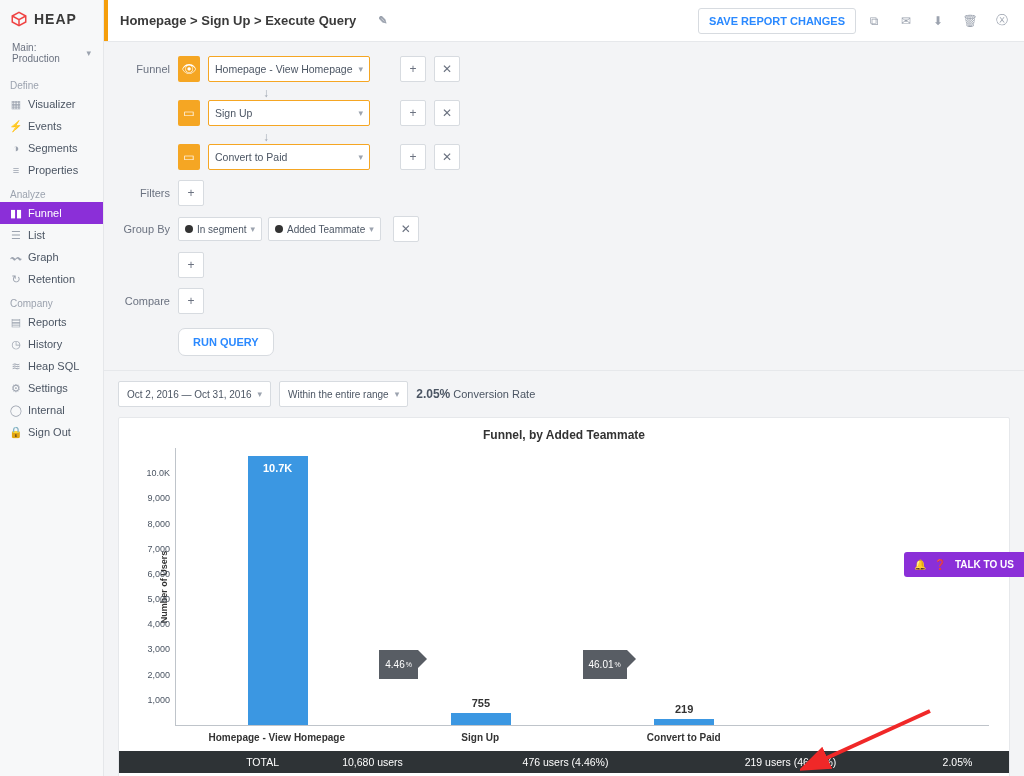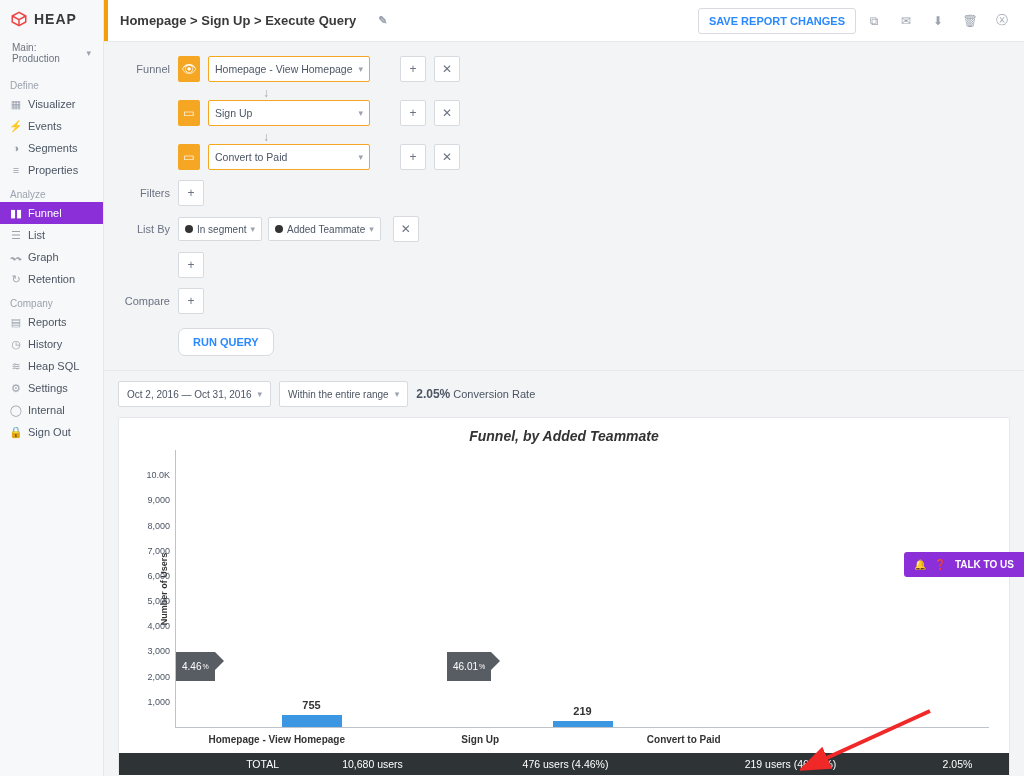--- a/index.html
+++ b/index.html
@@ -30,21 +30,21 @@
 .mini-btn { width: 26px; height: 26px; border: 1px solid #d7dbe0; border-radius: 2px; background: #fff; display: flex; align-items: center; justify-content: center; color: #6b7280; cursor: pointer; font-size: 12px; }
 .down-arrow-row { margin-left: 145px; color: #9ca3af; font-size: 12px; height: 10px; margin-bottom: 4px; margin-top: -6px; }
 .chip { height: 24px; border: 1px solid #d7dbe0; border-radius: 2px; background: #fff; font-size: 10px; color: #4b5563; display: inline-flex; align-items: center; padding: 0 6px; gap: 4px; cursor: pointer; }
 .chip .dot { width: 8px; height: 8px; background: #333; border-radius: 50%; display: inline-block; }
 .run-btn { border: 1px solid #d7dbe0; border-radius: 7px; background: #fff; color: #2a89ff; font-weight: 700; font-size: 11px; padding: 7px 14px; cursor: pointer; margin-left: 60px; margin-top: 4px; }
 .divider { height: 1px; background: #e6e8eb; margin: 14px -14px 10px -14px; }
 .meta-row { display: flex; align-items: center; gap: 8px; font-size: 11px; color: #4b5563; }
 .dropdown { height: 26px; border: 1px solid #d7dbe0; border-radius: 2px; background: #fff; font-size: 10px; color: #4b5563; display: inline-flex; align-items: center; padding: 0 8px; gap: 6px; cursor: pointer; }
 .conv-rate b { font-weight: 700; font-size: 12px; }
 .chart-card { margin-top: 10px; background: #fff; border: 1px solid #e6e8eb; border-radius: 2px; }
-.chart-title { text-align: center; font-weight: 700; font-size: 14px; padding: 10px 0 6px; color: #333; font-style: italic; }
+.chart-title { text-align: center; font-weight: 700; font-size: 12px; padding: 10px 0 6px; color: #333; }
 .chart-area { position: relative; height: 278px; margin-left: 56px; margin-right: 20px; border-left: 1px solid #bfc4ca; border-bottom: 1px solid #bfc4ca; }
 .ylabel { position: absolute; left: -48px; top: 50%; transform: translateY(-50%) rotate(-90deg); font-size: 9px; font-weight: 700; color: #333; transform-origin: center; }
 .ytick { position: absolute; left: -40px; font-size: 9px; color: #4b5563; transform: translateY(50%); width: 34px; text-align: right; }
 .bars { position: absolute; left: 0; right: 0; bottom: 0; top: 0; display: flex; }
 .bar-col { flex: 1; position: relative; display: flex; align-items: flex-end; justify-content: center; }
 .bar { width: 60px; background: #3b97e2; position: relative; }
 .bar-top-label { position: absolute; top: -16px; left: 50%; transform: translateX(-50%); font-size: 11px; font-weight: 700; color: #333; white-space: nowrap; }
 .bar.first .bar-top-label { color: #fff; top: 6px; }
 .pct-badge { position: absolute; bottom: 46px; background: #585d64; color: #fff; font-size: 10px; padding: 2px 6px; height: 29px; display: flex; align-items: center; }
 .pct-badge::after { content: ""; position: absolute; right: -9px; top: 0; border-top: 9px solid transparent; border-bottom: 9px solid transparent; border-left: 9px solid #585d64; }
@@ -198,21 +198,21 @@
       <div class="mini-btn">✕</div>
     </div>
   </div>
 
   <div class="row">
     <div class="row-label">Filters</div>
     <div class="mini-btn">+</div>
   </div>
 
   <div class="row">
-    <div class="row-label">List By</div>
+    <div class="row-label">Group By</div>
     <div class="chip">
         <span class="dot"></span>
         <span>In segment</span>
         <span class="chev">▾</span>
       </div>
     <div style="width:6px"></div>
     <div class="chip">
         <span class="dot"></span>
         <span>Added Teammate</span>
         <span class="chev">▾</span>
@@ -256,20 +256,25 @@
       <div class="ytick" style="bottom:72.7%">8,000</div>
       <div class="ytick" style="bottom:63.6%">7,000</div>
       <div class="ytick" style="bottom:54.5%">6,000</div>
       <div class="ytick" style="bottom:45.5%">5,000</div>
       <div class="ytick" style="bottom:36.4%">4,000</div>
       <div class="ytick" style="bottom:27.3%">3,000</div>
       <div class="ytick" style="bottom:18.2%">2,000</div>
       <div class="ytick" style="bottom:9.1%">1,000</div>
       <div class="bars">
         <div class="bar-col">
+          <div class="bar first" style="height:97.1%">
+              <div class="bar-top-label">10.7K</div>
+            </div>
+        </div>
+        <div class="bar-col">
           <div class="pct-badge" style="left:0">
               <span>4.46</span>
               <sup>%</sup>
             </div>
           <div class="bar" style="height:4.3%">
               <div class="bar-top-label">755</div>
             </div>
         </div>
         <div class="bar-col">
           <div class="pct-badge" style="left:0">

